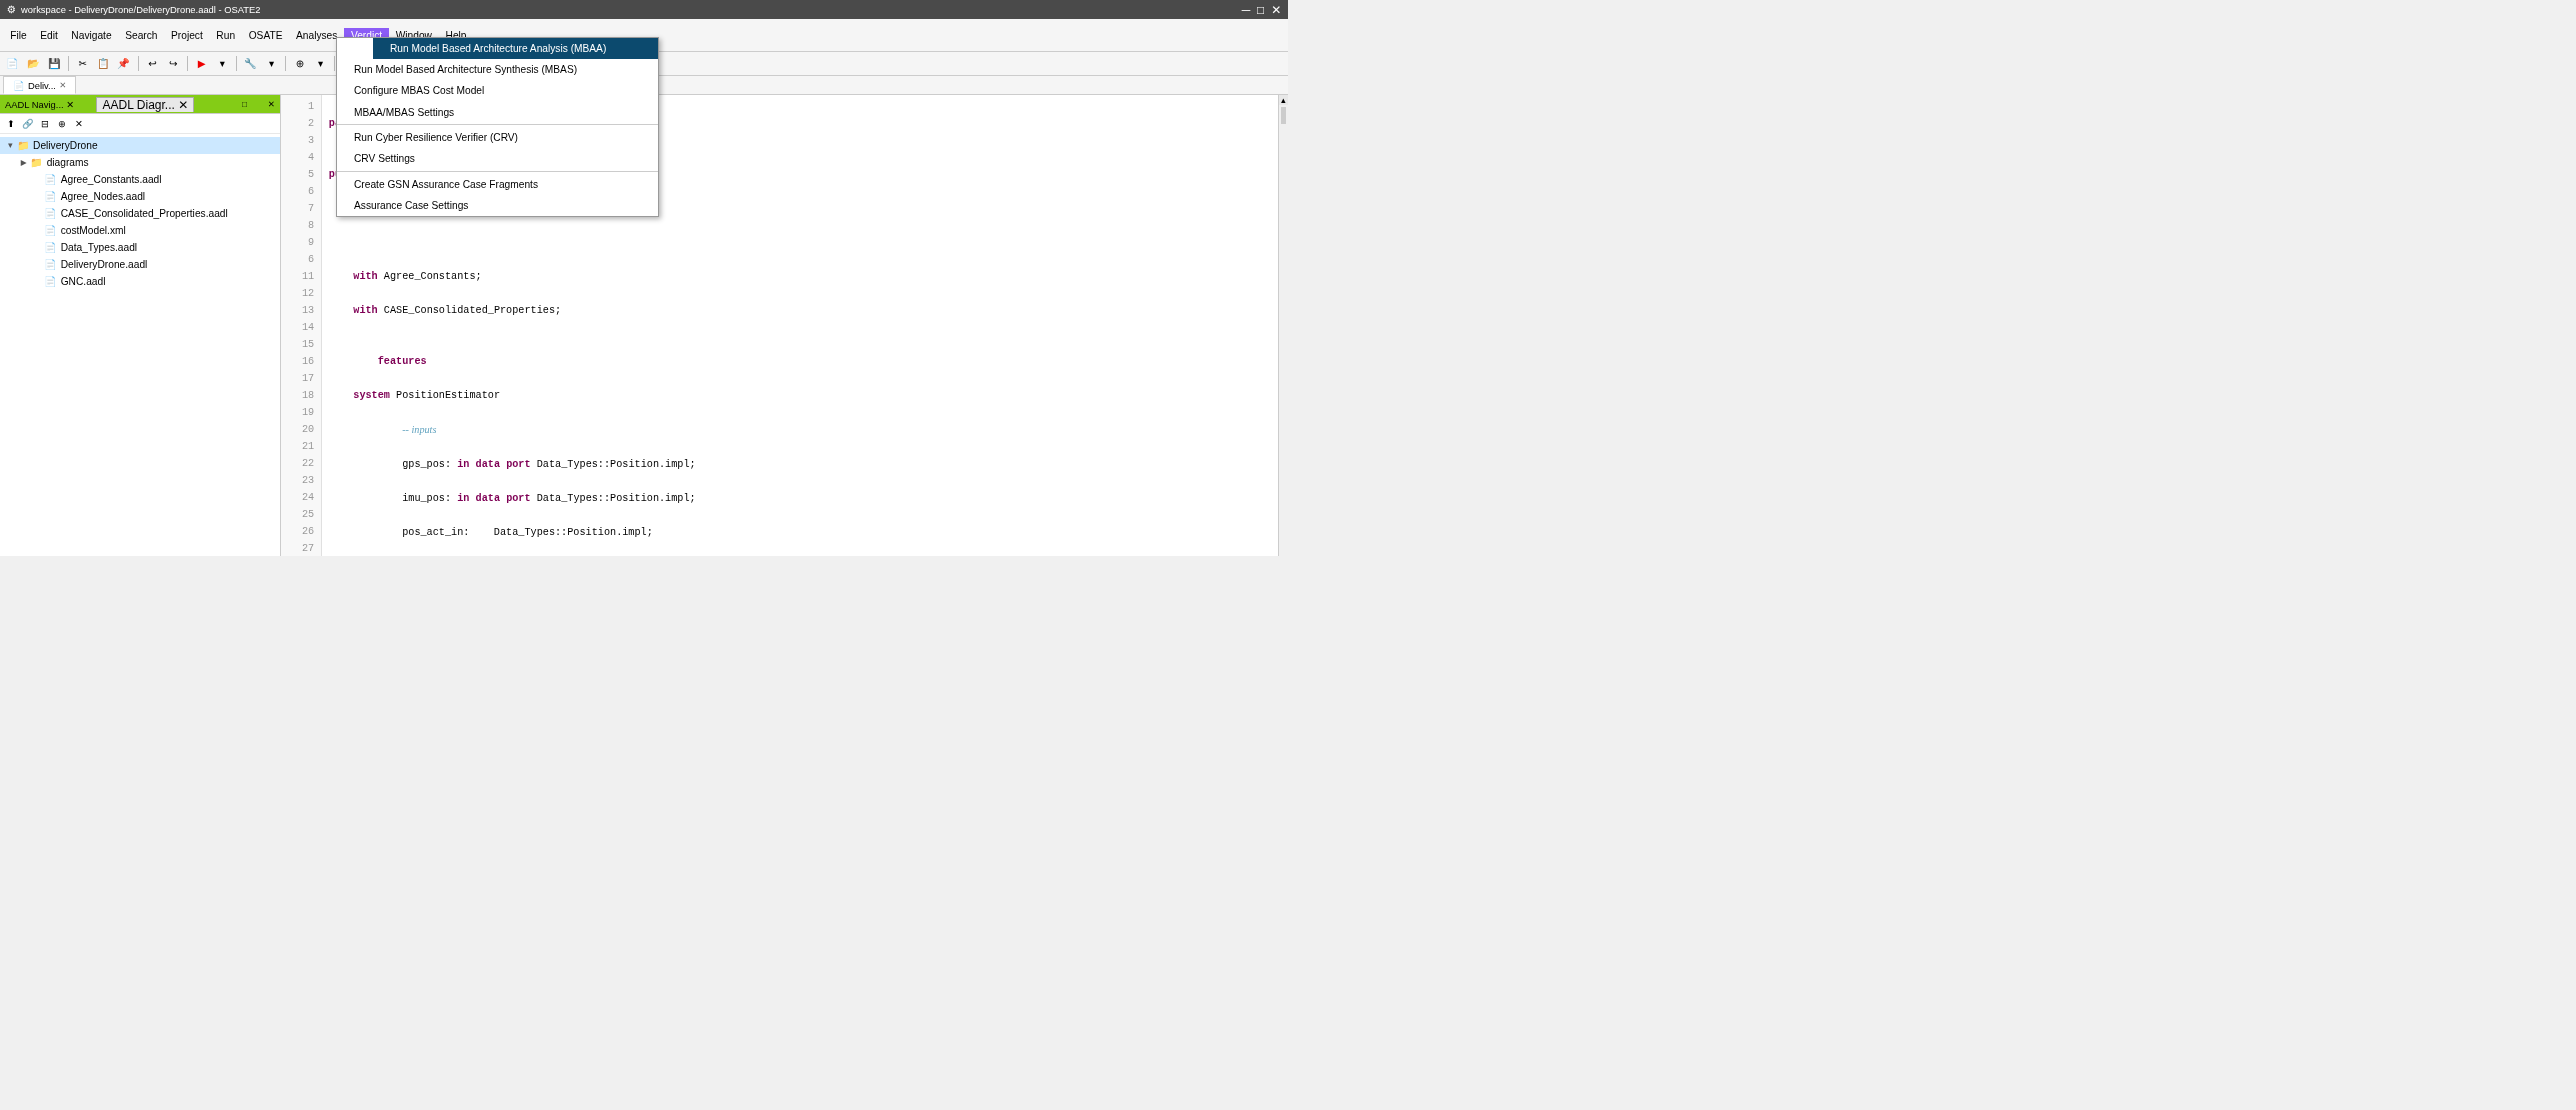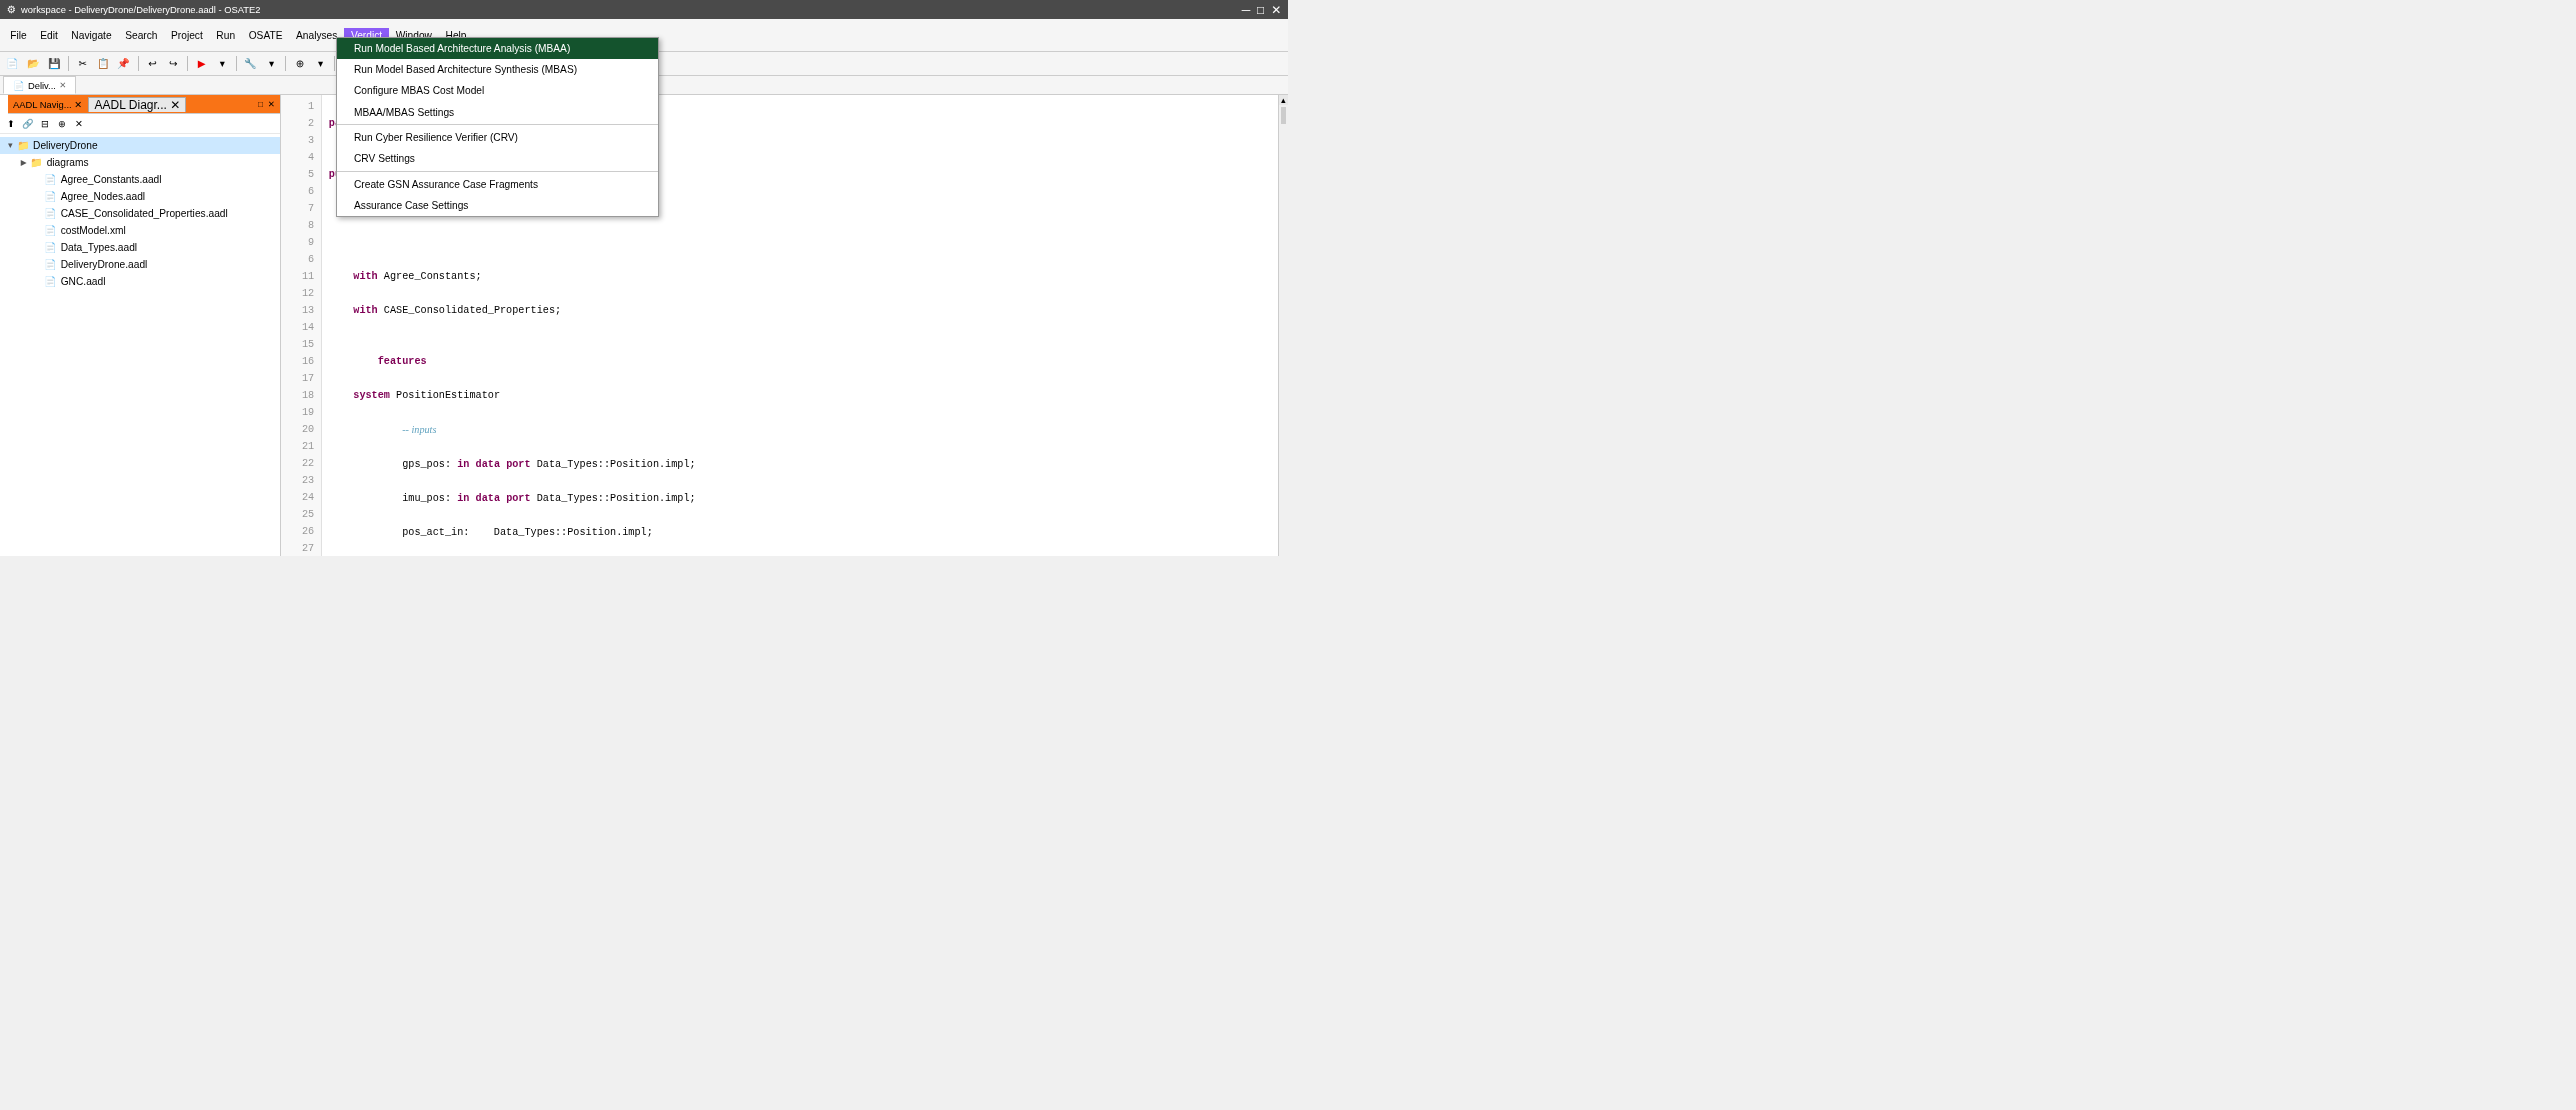--- a/index.html
+++ b/index.html
@@ -113,28 +113,27 @@
 
     
     #left-panel {
       width: 281px;
       background: #fff;
       border-right: 0.9px solid #ccc;
       display: flex;
       flex-direction: column;
     }
     #left-panel-header {
-      background: #f97316;
+      background: #84cc16;
       border-bottom: 0.9px solid #ccc;
       height: 19px;
       display: flex;
       align-items: center;
       padding: 0 5.1px;
-      gap: 3px;
-      margin-left: 8px;
+      gap: 19px;
     }
     #left-panel-toolbar {
       display: flex;
       align-items: center;
       padding: 1.7px 3.4px;
       border-bottom: 0.9px solid #e8e8e8;
       gap: 1.7px;
     }
     .panel-toolbar-btn {
       width: 15.3px;
@@ -232,22 +231,23 @@
       min-width: 323px;
     }
     .menu-dropdown-item {
       padding: 5.1px 17px;
       font-size: 10.2px;
       cursor: pointer;
       color: #000;
       white-space: nowrap;
     }
     .menu-dropdown-item.highlighted {
-      background: #14532d;
+      background: #0c4a6e;
       color: #fff;
+      margin-left: 36px;
     }
     .menu-dropdown-sep {
       height: 0.9px;
       background: #ccc;
       margin: 1.7px 0;
     }
 
     
     ::-webkit-scrollbar { width: 6.8px; height: 6.8px; }
     ::-webkit-scrollbar-track { background: #f0f0f0; }

